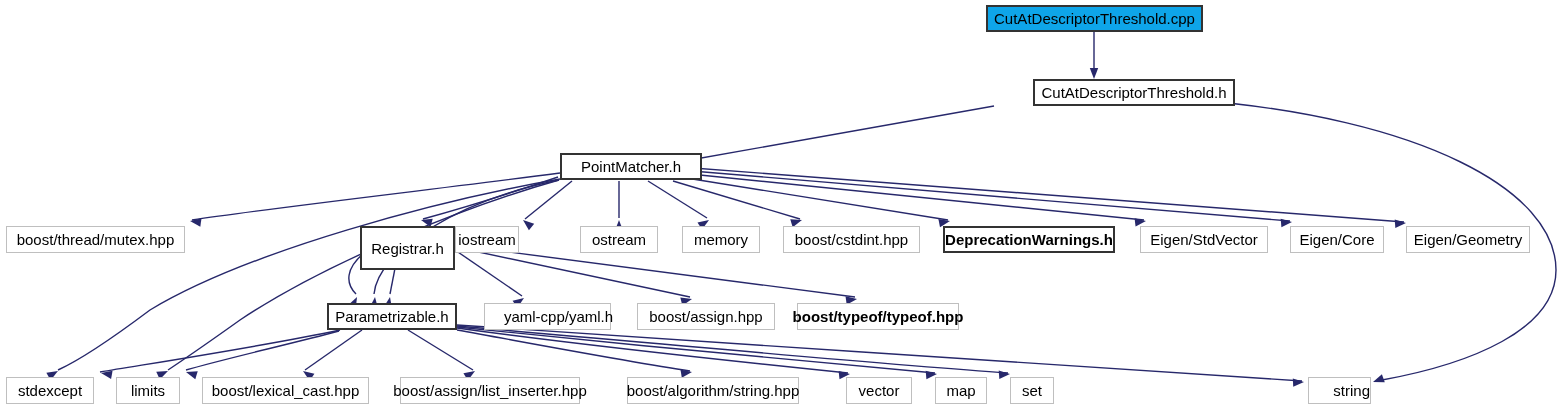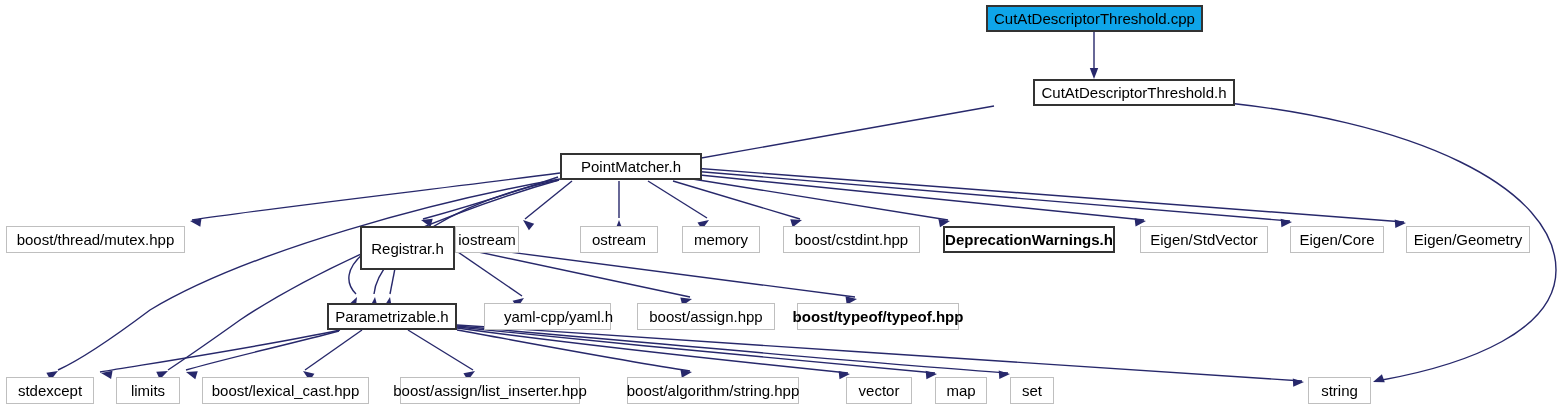--- a/index.html
+++ b/index.html
@@ -189,18 +189,18 @@
       </div>
       <div class="node-box" style="left: 846px; top: 377px; width: 66px; height: 27px;">
         <span class="node-label">vector</span>
       </div>
       <div class="node-box" style="left: 935px; top: 377px; width: 52px; height: 27px;">
         <span class="node-label">map</span>
       </div>
       <div class="node-box" style="left: 1010px; top: 377px; width: 44px; height: 27px;">
         <span class="node-label">set</span>
       </div>
-      <div class="node-box" style="left: 1308px; top: 377px; width: 63px; height: 27px;">
+      <div class="node-box" style="left: 1308px; top: 377px; width: 63px; height: 27px; justify-content: flex-end;">
         <span class="node-label">string</span>
       </div>
     </div>
 
 </div>
 
 </body></html>

